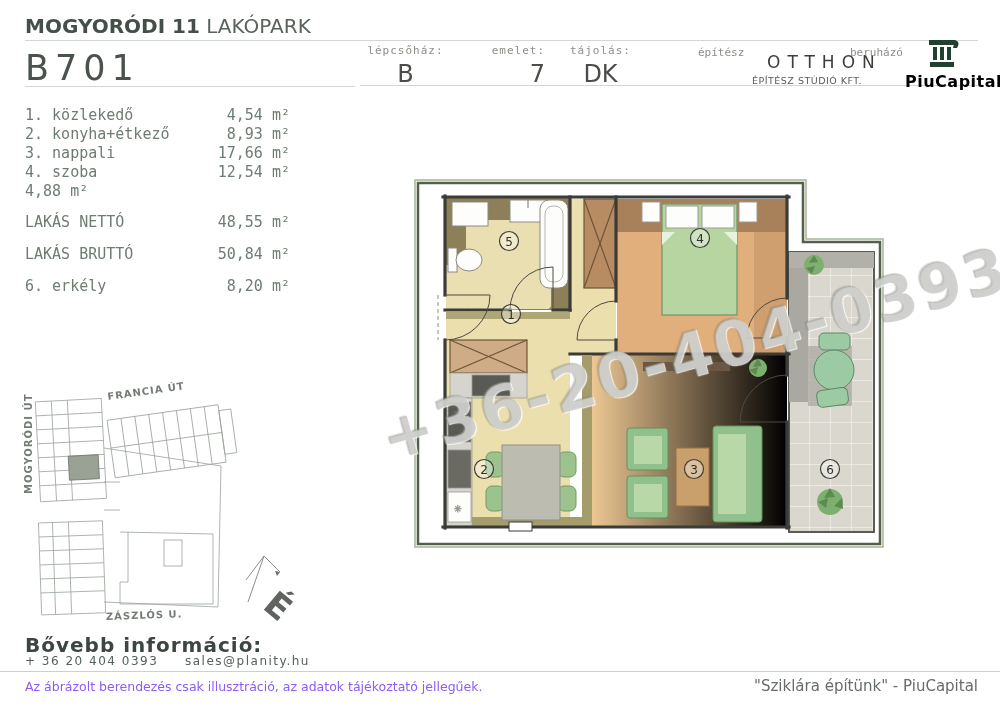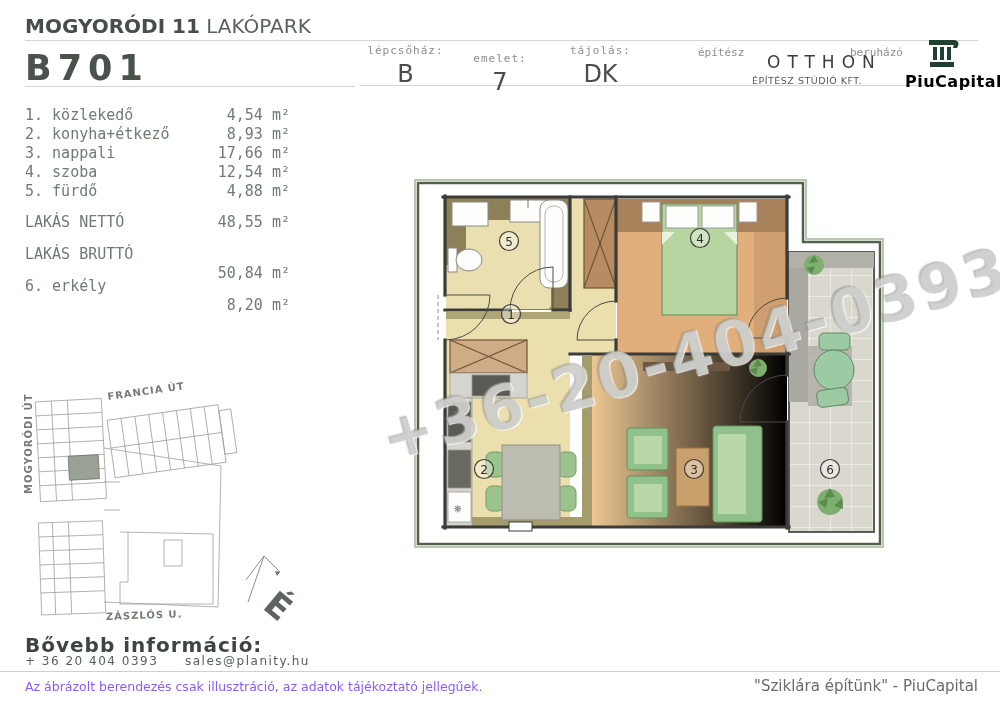--- a/index.html
+++ b/index.html
@@ -4,35 +4,35 @@
 <style>
   html,body{margin:0;padding:0;background:#fff;}
   #page{position:relative;width:1000px;height:707px;background:#fff;overflow:hidden;
         font-family:"DejaVu Sans","Liberation Sans",sans-serif;color:#4a524c;border-radius:29px;}
   .abs{position:absolute;}
   .mono{font-family:"DejaVu Sans Mono","Liberation Mono",monospace;}
   .hr{position:absolute;height:1px;background:#d3d7d3;}
   
   .title{font-size:20px;color:#59625b;white-space:nowrap;}
   .title b{color:#454e48;}
-  .unit{font-size:35px;font-weight:bold;letter-spacing:6px;color:#4a524c;}
+  .unit{font-size:35px;font-weight:normal;letter-spacing:6px;color:#4a524c;}
   .cell{position:absolute;text-align:center;}
   .cell .lbl{font-size:11px;color:#8d8d88;letter-spacing:1px;}
   .cell .val{font-size:24px;color:#4c4c48;margin-top:3px;}
   .small-lbl{font-size:11px;color:#8d8d88;}
   .otthon{font-size:17px;letter-spacing:7px;color:#3d3d3b;font-weight:400;white-space:nowrap;margin-left:15px;}
   .otthon-sub{font-size:9.5px;color:#5a5a57;letter-spacing:.5px;margin-top:3px;white-space:nowrap;}
   .piu-name{font-size:16px;font-weight:bold;color:#000000;letter-spacing:.5px;}
   
   .roomlist{width:265px;font-size:15px;color:#6e7c71;}
-  .rrow{display:flex;height:19px;line-height:19px;}
+  .rrow{display:flex;height:19px;line-height:19px;gap:14px;}
   .rrow .nm{flex:1;white-space:nowrap;}
   .rrow .ar{text-align:right;white-space:nowrap;}
   .gap12{margin-top:12px;}
-  .gap13{margin-top:13px;flex-direction:column;}
+  .gap13{margin-top:13px;}
   
   .wm{left:383px;top:404px;font-size:62px;font-weight:bold;letter-spacing:3px;white-space:nowrap;
       color:rgba(168,170,164,.5);transform:rotate(-15.5deg);transform-origin:left center;z-index:6;
       text-shadow:1px 1px 1px rgba(255,255,255,.85),-1px -1px 1px rgba(108,110,104,.30);
       font-family:"DejaVu Sans","Liberation Sans",sans-serif;}
   
   .finfo-t{font-size:20px;font-weight:bold;color:#3c453f;letter-spacing:1px;}
   .finfo-c{font-size:12px;color:#55605a;letter-spacing:1.5px;}
   .disc{font-size:12.5px;color:#8b5cf6;}
   .slogan{font-size:15px;color:#666c66;}
@@ -50,21 +50,21 @@
   <div class="hr" style="left:25px;top:40px;width:953px;"></div>
 
   <div class="abs unit" style="left:25px;top:48px;">B701</div>
   <div class="hr" style="left:25px;top:86px;width:330px;"></div>
   <div class="hr" style="left:360px;top:85px;width:618px;"></div>
 
   <div class="cell" style="left:358px;top:44px;width:95px;">
     <div class="lbl mono">lépcsőház:</div>
     <div class="val">B</div>
   </div>
-  <div class="cell" style="left:455px;top:52px;width:90px;">
+  <div class="cell" style="left:455px;top:44px;width:90px;text-align:right;">
     <div class="lbl mono">emelet:</div>
     <div class="val">7</div>
   </div>
   <div class="cell" style="left:553px;top:44px;width:95px;">
     <div class="lbl mono">tájolás:</div>
     <div class="val">DK</div>
   </div>
 
   <div class="abs small-lbl mono" style="left:698px;top:46px;">építész</div>
   <div class="abs" style="left:752px;top:52px;width:100px;text-align:center;">
@@ -95,21 +95,20 @@
       </div>
     <div class="rrow">
         <span class="nm">3. nappali</span>
         <span class="ar">17,66 m²</span>
       </div>
     <div class="rrow">
         <span class="nm">4. szoba</span>
         <span class="ar">12,54 m²</span>
       </div>
     <div class="rrow">
-        <span class="nm">5. fürdő</span>
         <span class="ar">4,88 m²</span>
       </div>
     <div class="rrow gap12">
         <span class="nm">LAKÁS NETTÓ</span>
         <span class="ar">48,55 m²</span>
       </div>
     <div class="rrow gap13">
         <span class="nm">LAKÁS BRUTTÓ</span>
         <span class="ar">50,84 m²</span>
       </div>

